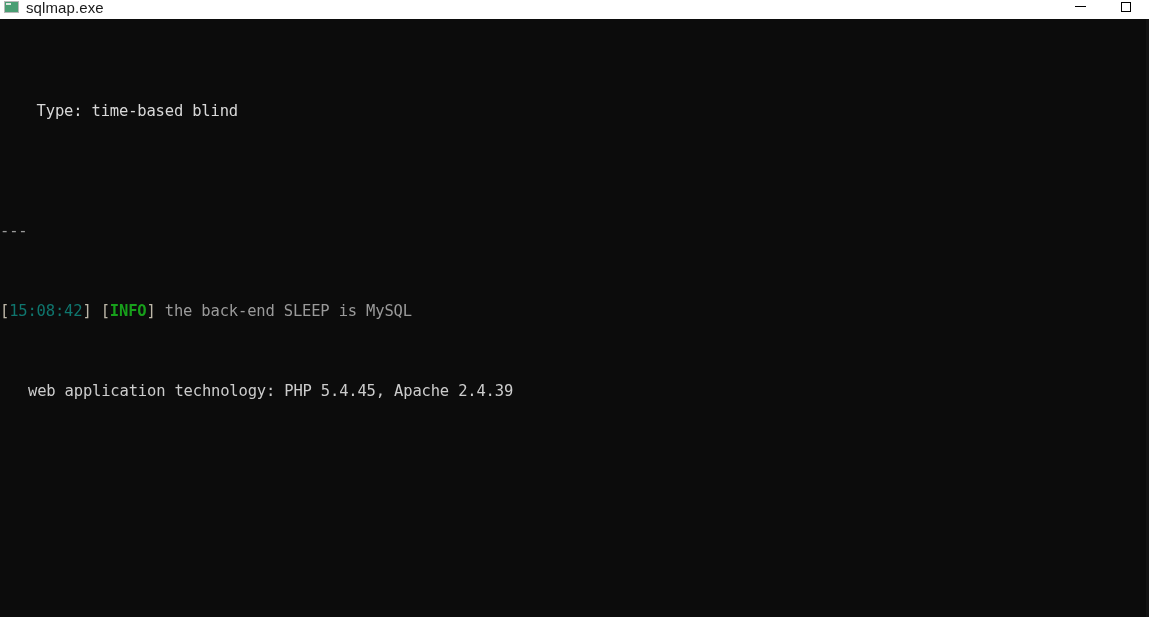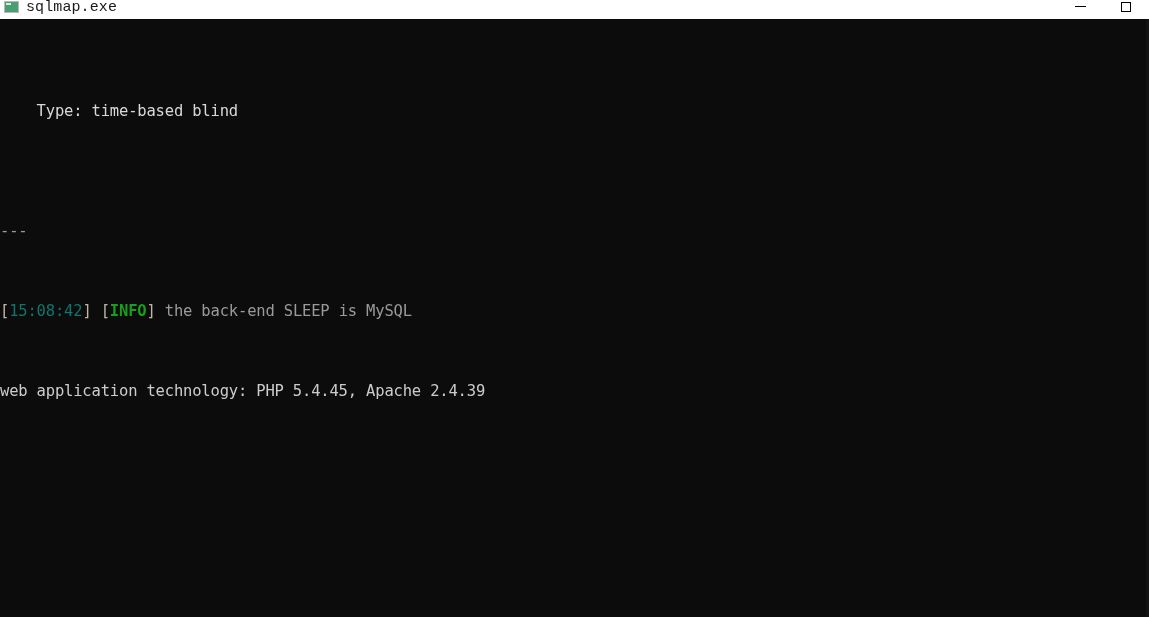--- a/index.html
+++ b/index.html
@@ -53,21 +53,21 @@
   .tb-icon .screen::after {
     content: "";
     position: absolute;
     left: 1px; top: 1px;
     width: 5px; height: 2px;
     background: #dfe9e2;
   }
   .tb-title {
     margin-left: 6px;
     margin-top: -6px;
-    font-family: Liberation Mono, monospace;
+    font-family: Liberation Sans, sans-serif;
     font-size: 15px;
     color: #1b1b1b;
     white-space: nowrap;
     letter-spacing: 0.1px;
   }
   .tb-spacer { flex: 1 1 auto; }
   .tb-controls {
     display: flex;
     align-items: flex-start;
     height: 21px;
@@ -123,21 +123,21 @@
     white-space: pre;
     color: #cccccc;
     letter-spacing: -0.18px;
   }
   .line {
     height: 20px;
     white-space: pre;
   }
 
   
-  .c-default { color: #cccccc; }
+  .c-default { color: #cccccc; margin-left: 28px; }
   .c-dim     { color: #9a9a9a; }
   .c-bright  { color: #d8d8d8; }
   .c-time    { color: #0f766e; }
   .c-brkt    { color: #bdb7a8; }
   .c-info    { color: #17a01b; font-weight: bold; }
 </style>
 </head>
 <body>
 
 <div id="app">

